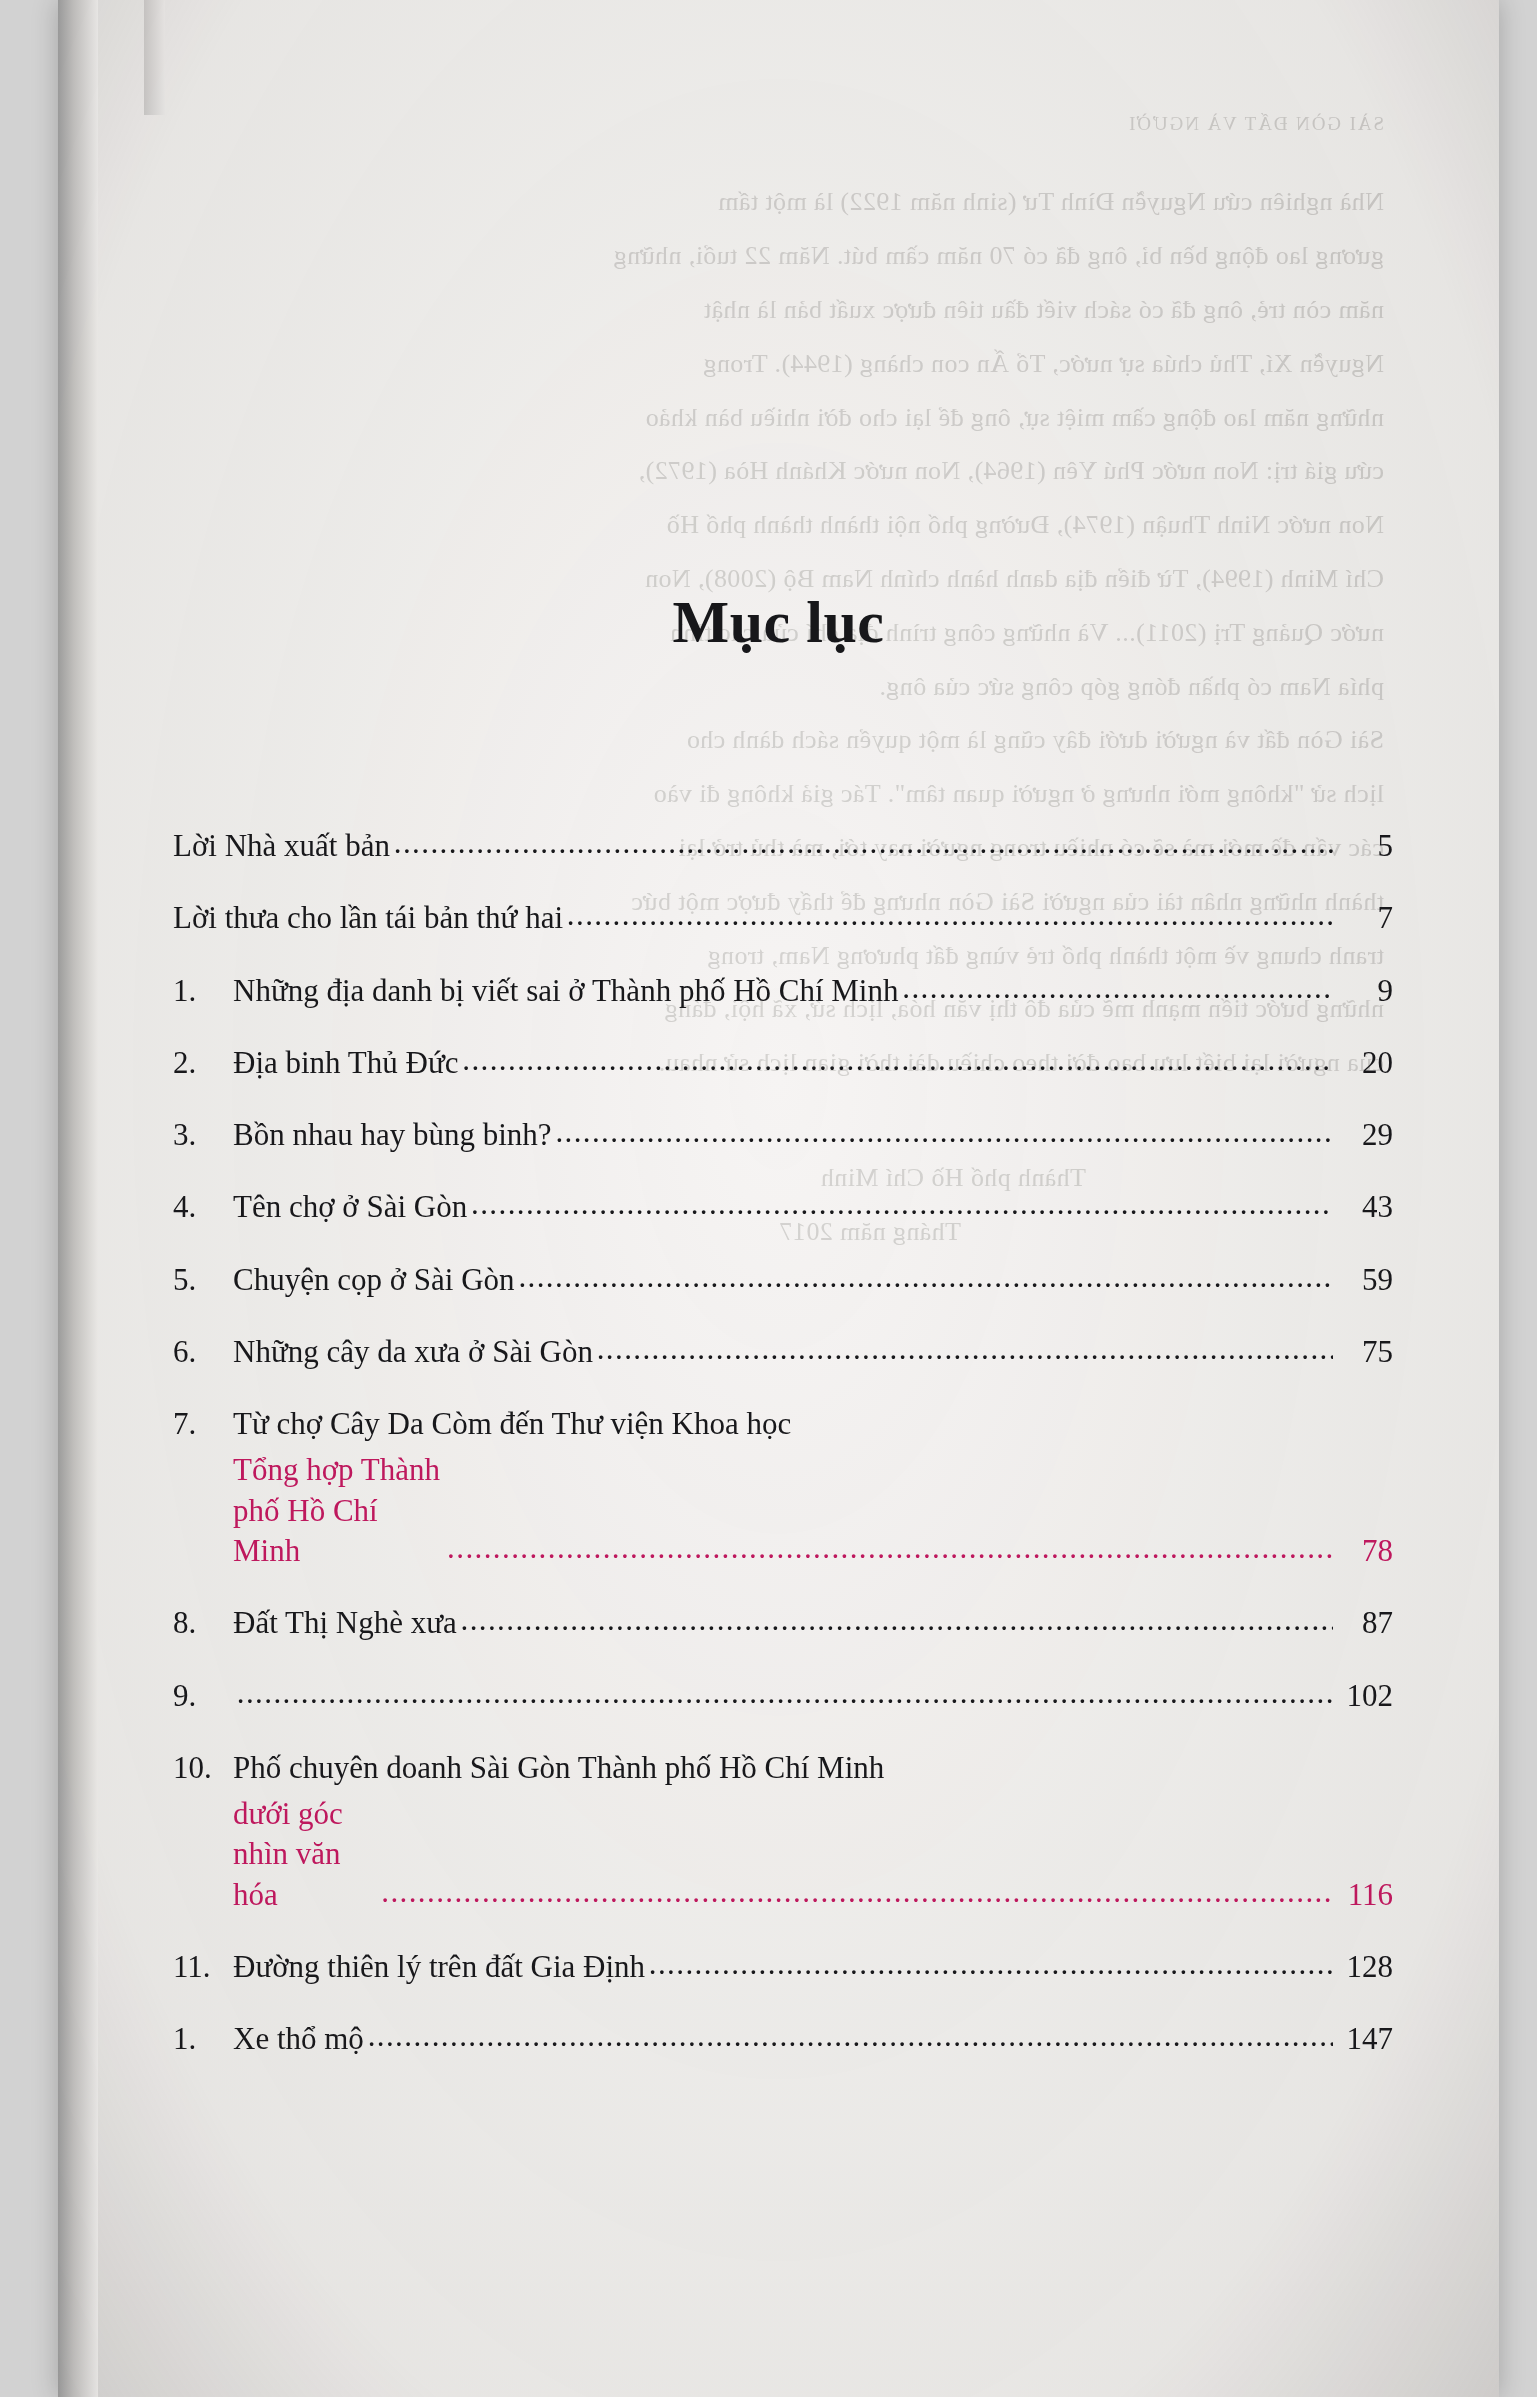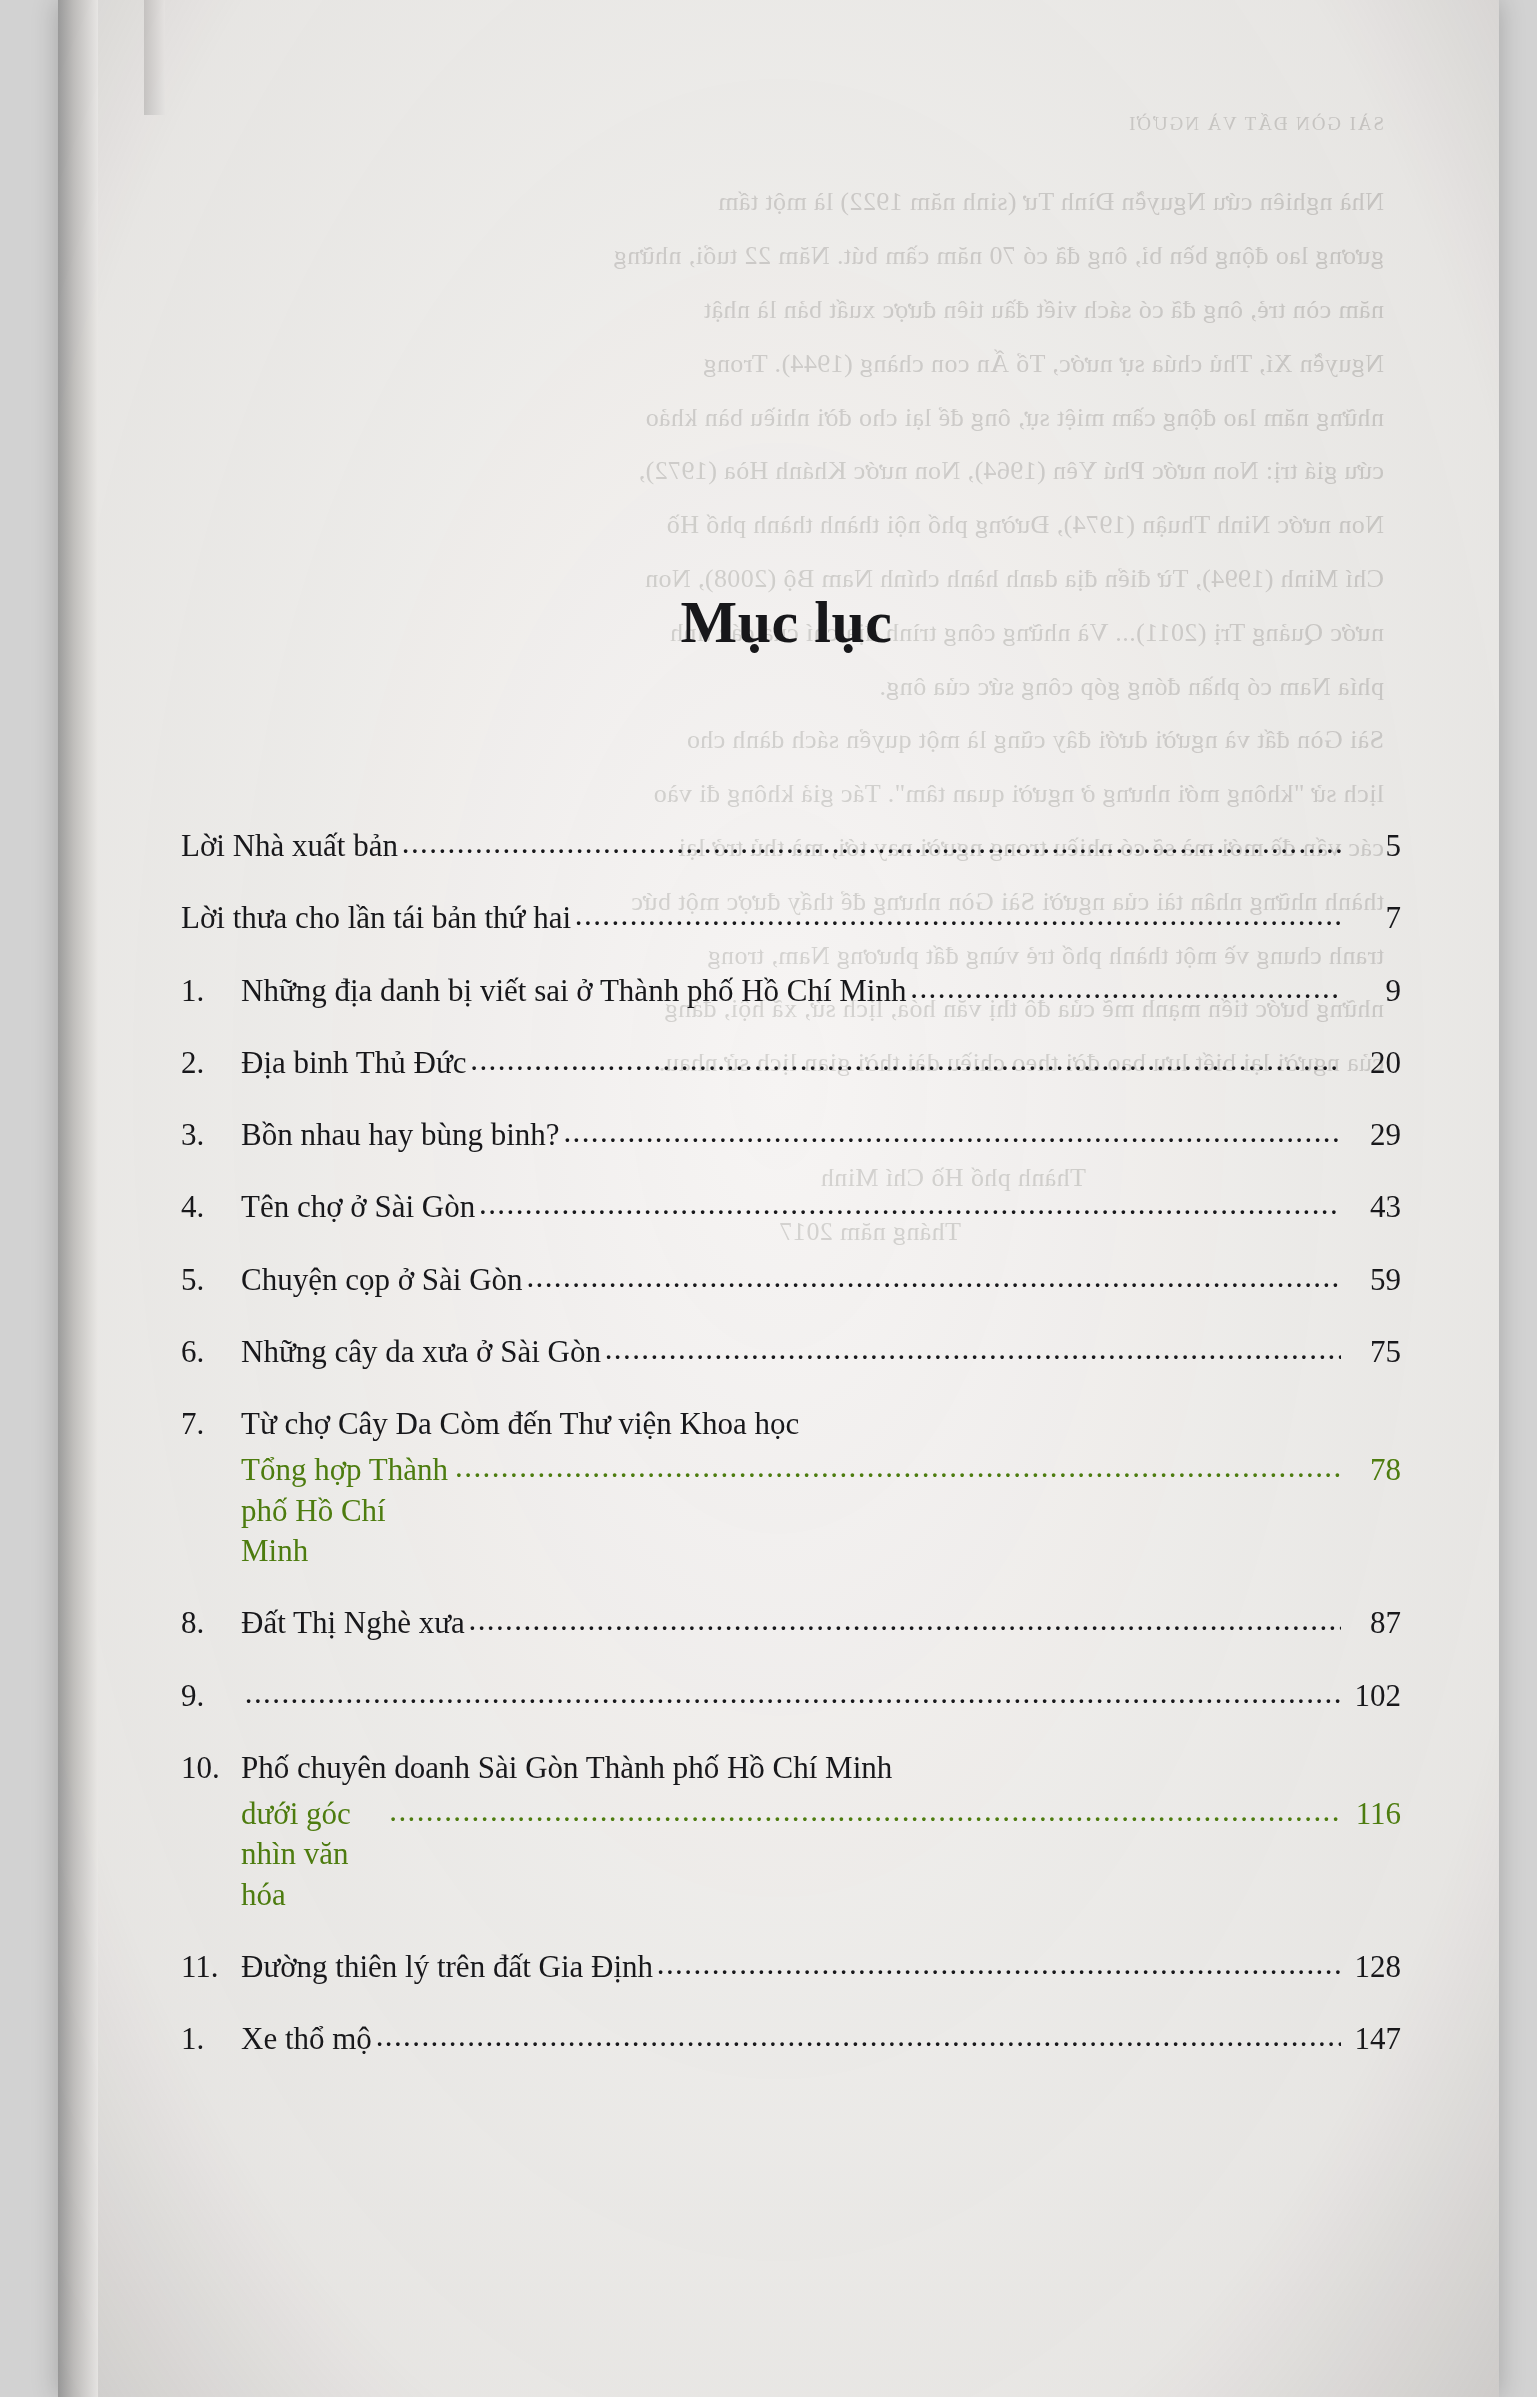--- a/index.html
+++ b/index.html
@@ -69,21 +69,21 @@
     font-size: 26px;
     letter-spacing: 0.4px;
   }
   .bleed .bl-head {
     font-size: 19px;
     letter-spacing: 1.9px;
   }
   
   .content {
     position: absolute;
-    left: 8px;
+    left: 0;
     top: 0;
     width: 1441px;
     height: 2398px;
   }
   .toc-title {
     position: absolute;
     top: 548px;
     left: 0;
     width: 1441px;
     text-align: center;
@@ -136,22 +136,23 @@
     font-size: 31px;
     color: #18181b;
     line-height: 1.30;
   }
   .toc-block .line1 .num {
     width: 60px;
     flex: 0 0 60px;
   }
   .toc-block .line2 {
     display: flex;
+    align-items: flex-end;
     font-size: 31px;
-    color: #4d7c0f;
+    color: #be185d;
     line-height: 1.30;
     padding-left: 60px;
     margin-top: 5.8px;
   }
   .toc-block .line2 .dots {
     flex: 1 1 auto;
     overflow: hidden;
     white-space: nowrap;
     margin: 0 3.8px;
     letter-spacing: 1.4px;

